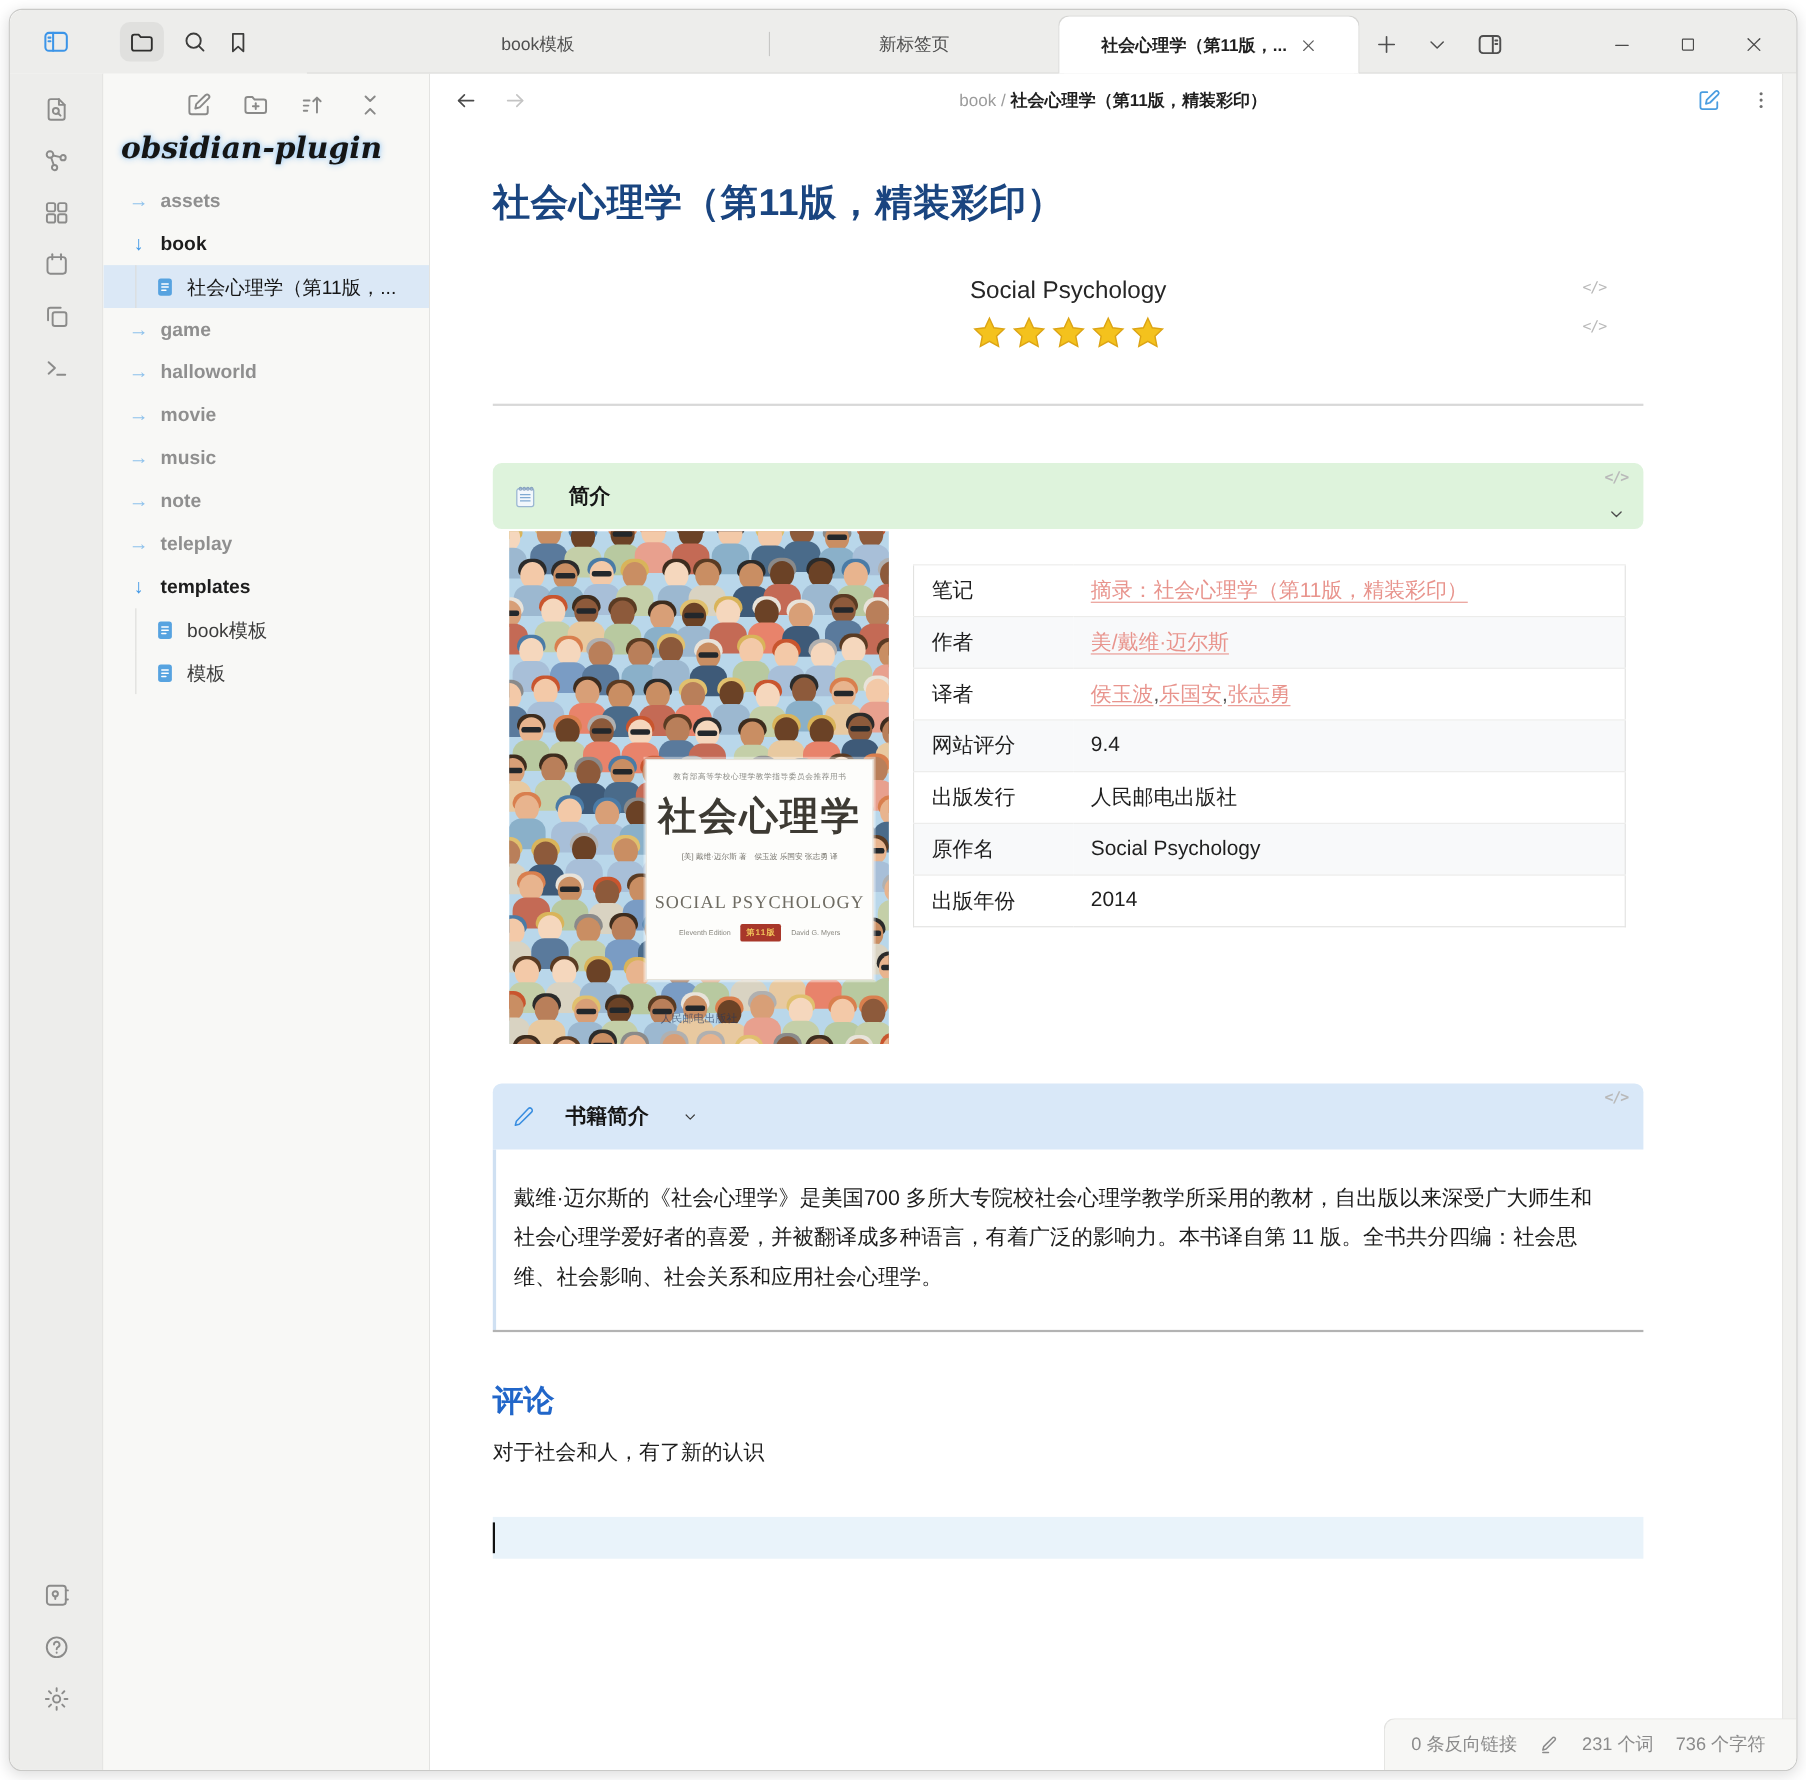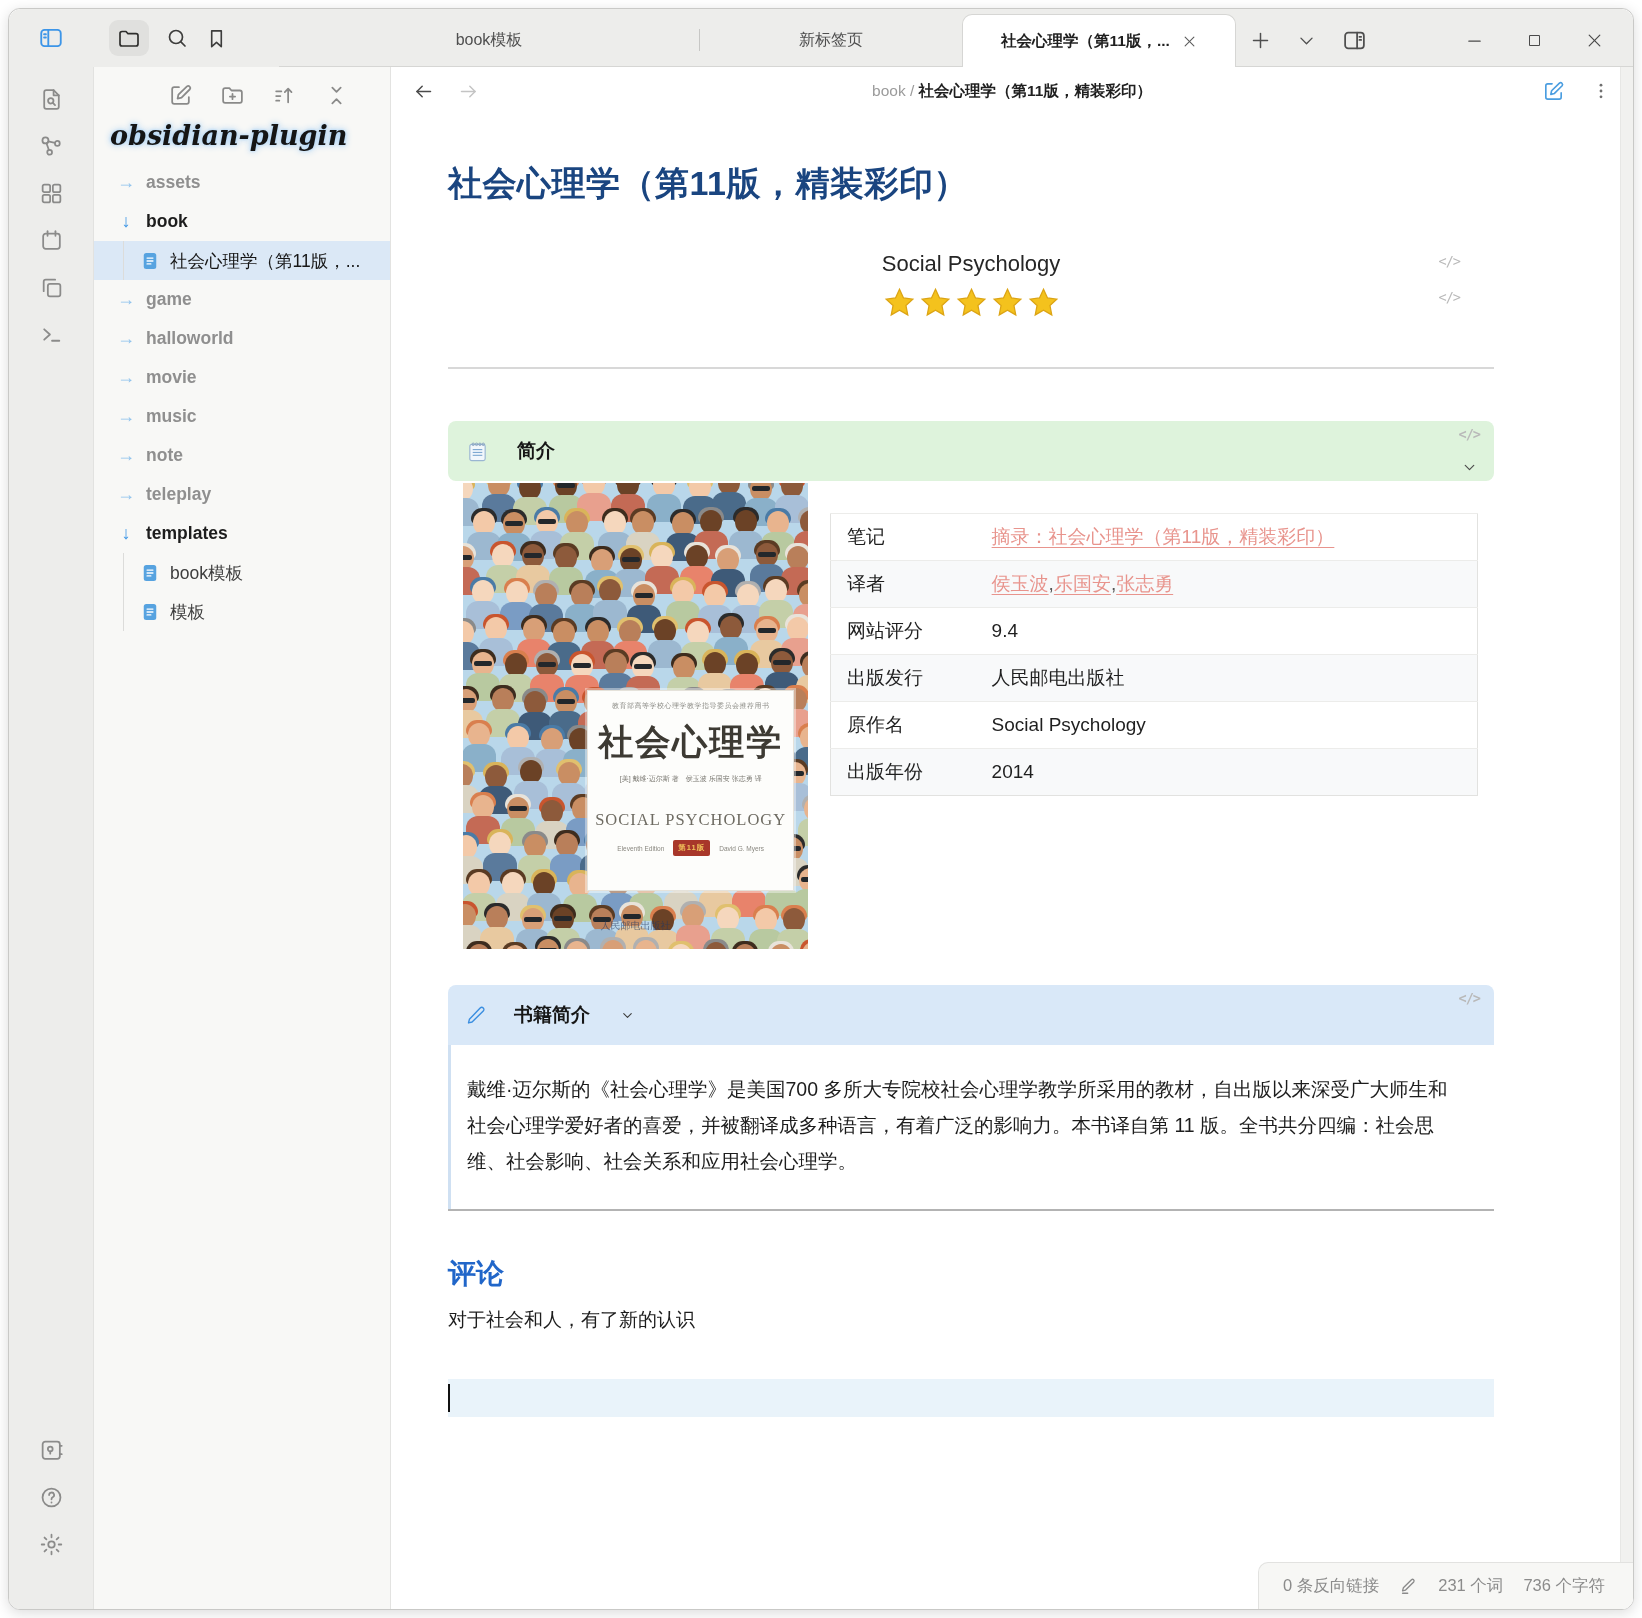--- a/index.html
+++ b/index.html
@@ -1295,20 +1295,24 @@
               <div class="cover-pub">人民邮电出版社</div>
             </div>
 
             <table class="book-table">
               <tbody>
               <tr>
                 <td>笔记</td>
                 <td><span class="link-salmon">摘录：社会心理学（第11版，精装彩印）</span></td>
               </tr>
               <tr>
+                <td>作者</td>
+                <td><span class="link-salmon">美/戴维·迈尔斯</span></td>
+              </tr>
+              <tr>
                 <td>译者</td>
                 <td>
                   <span class="link-salmon">侯玉波</span><span class="link-sep">,</span><span class="link-salmon">乐国安</span><span class="link-sep">,</span><span class="link-salmon">张志勇</span>
                 </td>
               </tr>
               <tr>
                 <td>网站评分</td>
                 <td>9.4</td>
               </tr>
               <tr>

